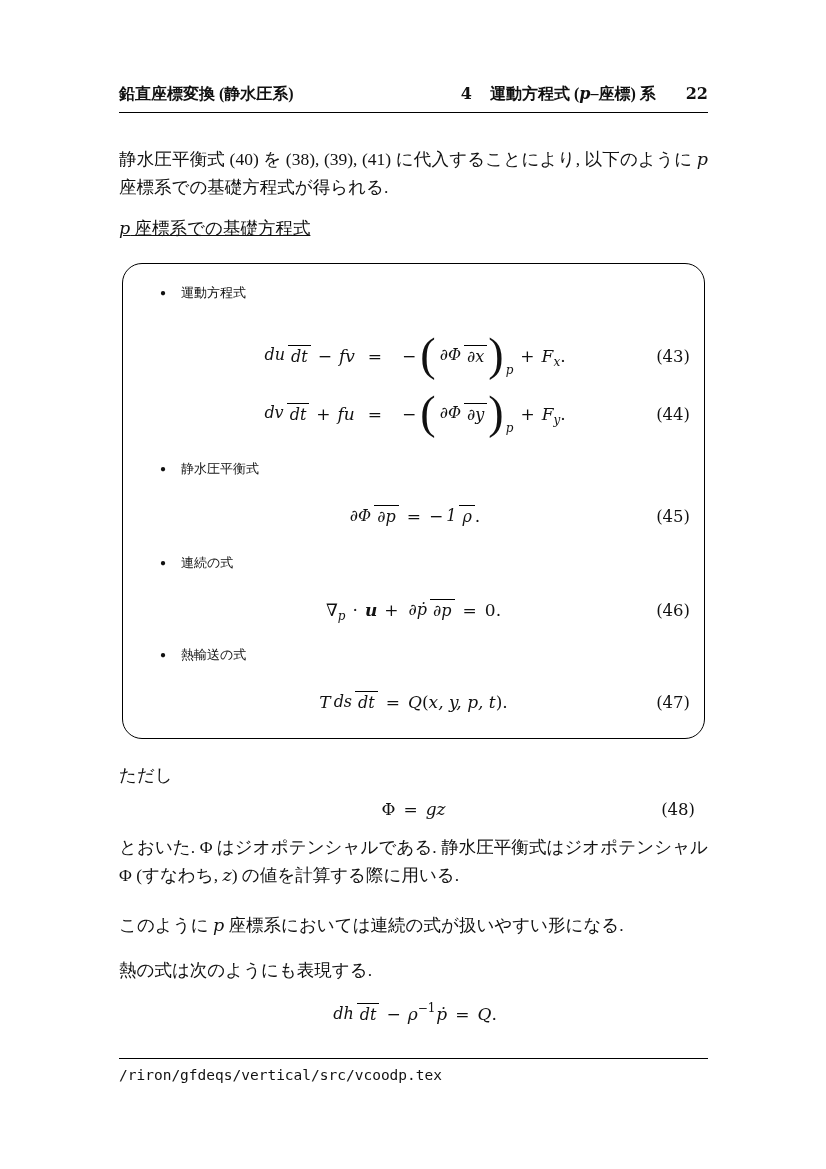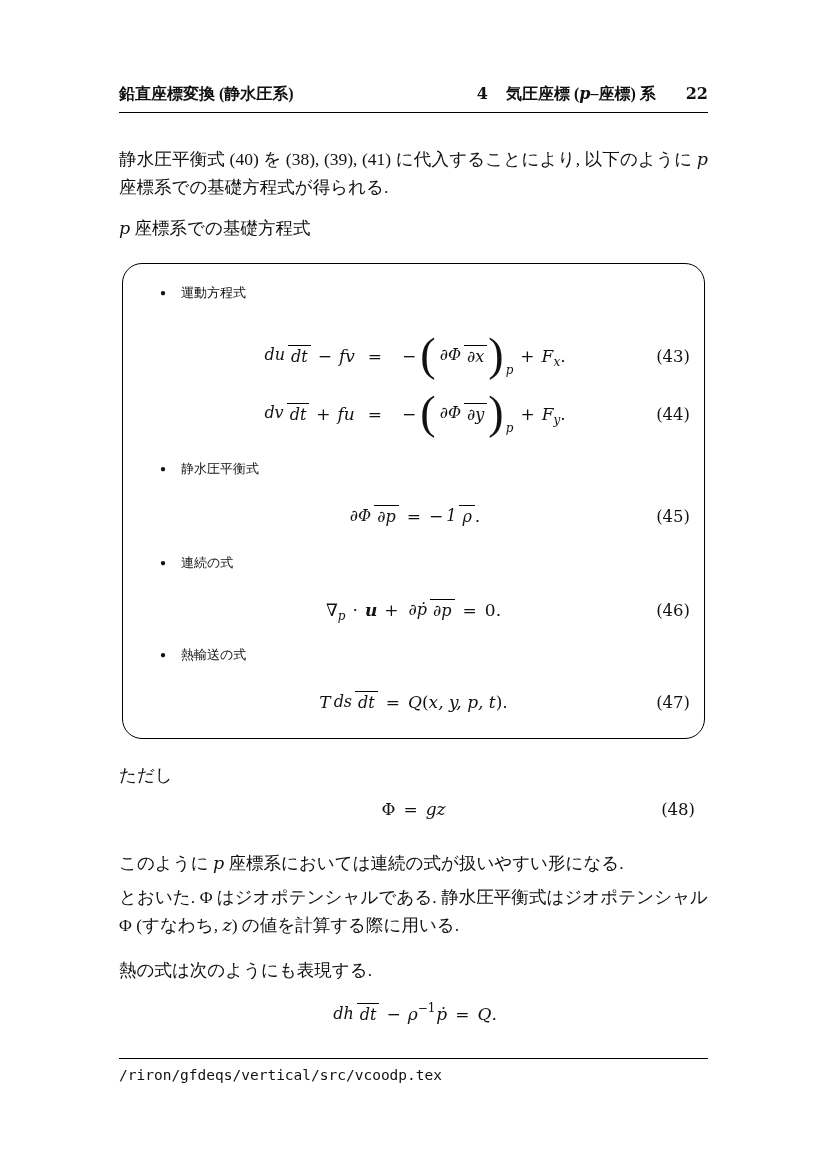--- a/index.html
+++ b/index.html
@@ -21,21 +21,21 @@
     border-bottom: 1.4px solid #000;
     padding-bottom: 7px;
   }
   .h-right { display:inline-flex; align-items: baseline; }
   .h-num { margin-right: 18px; font-family: "DejaVu Serif", serif; }
   .h-page { margin-left: 30px; font-family: "DejaVu Serif", serif; }
   .it { font-style: italic; font-family: "DejaVu Serif", serif; }
   
   .para { margin: 0; text-align: justify; line-height: 28px; }
   .intro { margin-top: 32px; }
-  .subhead { margin-top: 13px; }
+  .subhead { margin-top: 13px; text-decoration: underline; }
   .tadashi { margin-top: 22px; }
   .p2 { margin-top: 6px; }
   .p3 { margin-top: 22px; }
   .p4 { margin-top: 17px; }
   
   .eqbox {
     margin: 21px 3px 0 3px;
     border: 1.4px solid #000;
     border-radius: 20px;
     padding: 14px 0 12px 0;
@@ -89,21 +89,21 @@
 </style>
 </head>
 <body>
 
 <div class="page">
 
   <div class="header">
     <span class="h-left">鉛直座標変換 (静水圧系)</span>
     <span class="h-right">
       <span class="h-num">4</span>
-      <span class="h-title"><span>気圧座標 (</span><span class="it">p</span><span>–座標) 系</span></span>
+      <span class="h-title"><span>運動方程式 (</span><span class="it">p</span><span>–座標) 系</span></span>
       <span class="h-page">22</span>
     </span>
   </div>
 
   <p class="para intro"><span>静水圧平衡式 (40) を (38), (39), (41) に代入することにより, 以下のように </span><span class="mi">p</span><span> 座標系での基礎方程式が得られる.</span></p>
 
   <p class="para subhead"><span class="mi">p</span><span> 座標系での基礎方程式</span></p>
 
   <div class="eqbox">
 
@@ -235,23 +235,23 @@
 
   <div class="eqrow e48">
     <span class="eq">
       <span>Φ</span>
       <span class="mo rel2">=</span>
       <span class="mi">gz</span>
     </span>
     <span class="eqno eqno-out">(48)</span>
   </div>
 
+  <p class="para p2"><span>とおいた. Φ はジオポテンシャルである. 静水圧平衡式はジオポテンシャル Φ (すなわち, </span><span class="mi">z</span><span>) の値を計算する際に用いる.</span></p>
+
   <p class="para p3"><span>このように </span><span class="mi">p</span><span> 座標系においては連続の式が扱いやすい形になる.</span></p>
-
-  <p class="para p2"><span>とおいた. Φ はジオポテンシャルである. 静水圧平衡式はジオポテンシャル Φ (すなわち, </span><span class="mi">z</span><span>) の値を計算する際に用いる.</span></p>
 
   <p class="para p4">熱の式は次のようにも表現する.</p>
 
   <div class="eqrow eheat">
     <span class="eq">
       <span class="frac">
           <span class="num mi">dh</span>
           <span class="den mi">dt</span>
         </span>
       <span class="mo">−</span>

